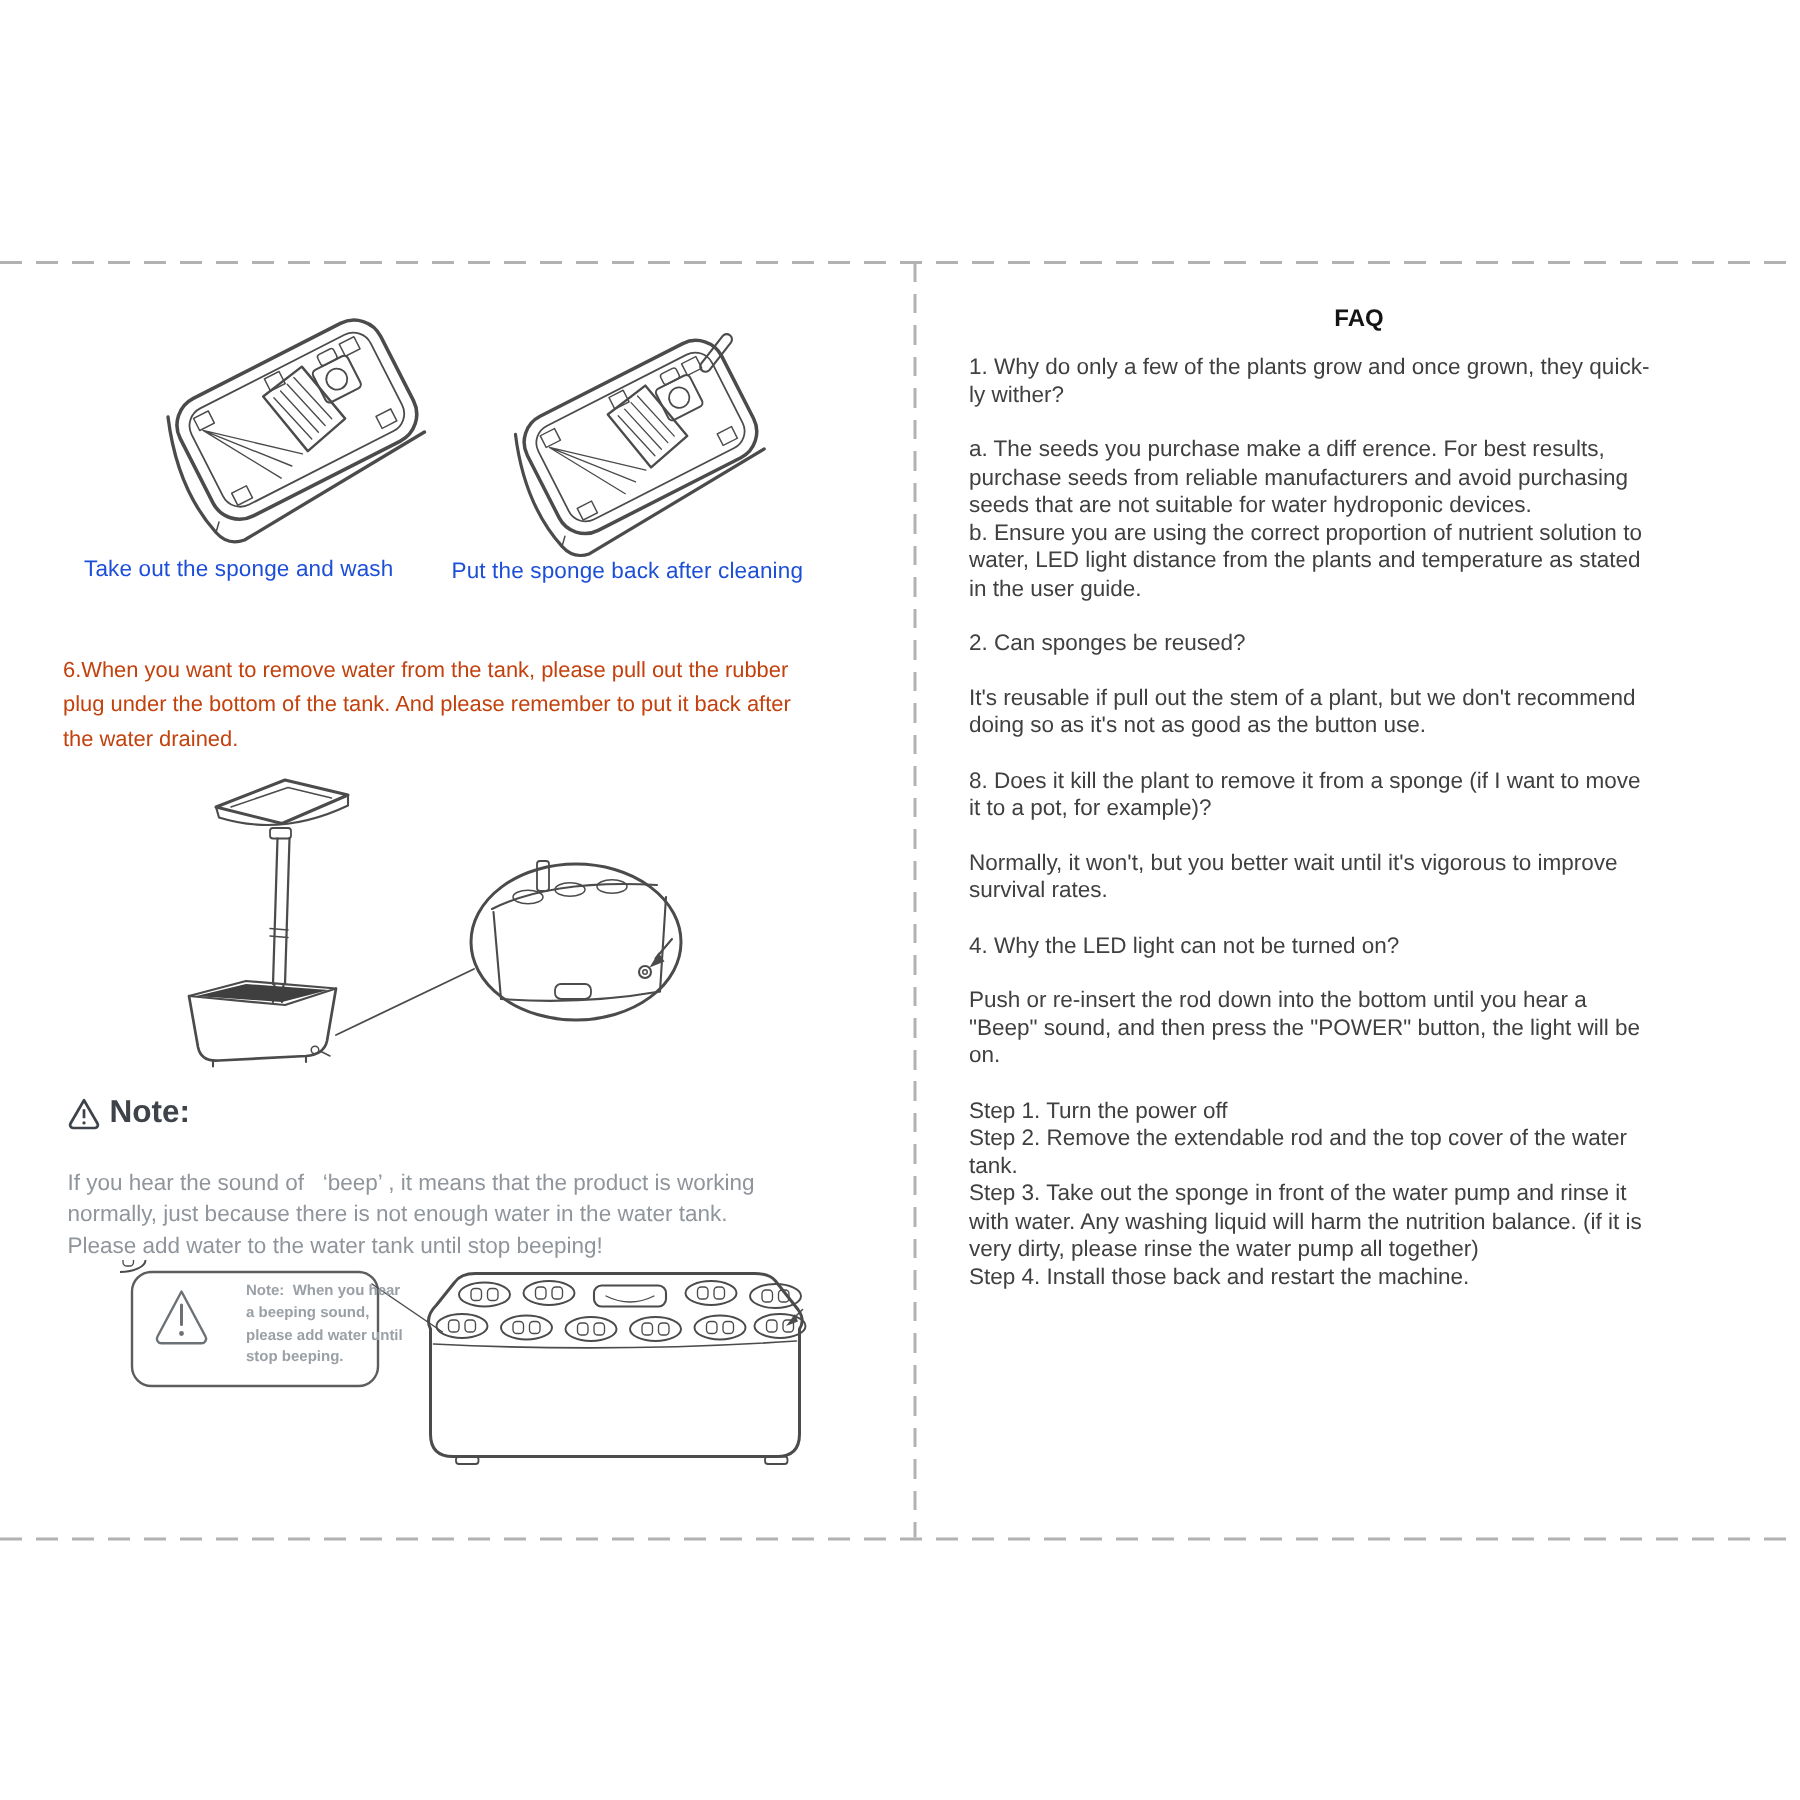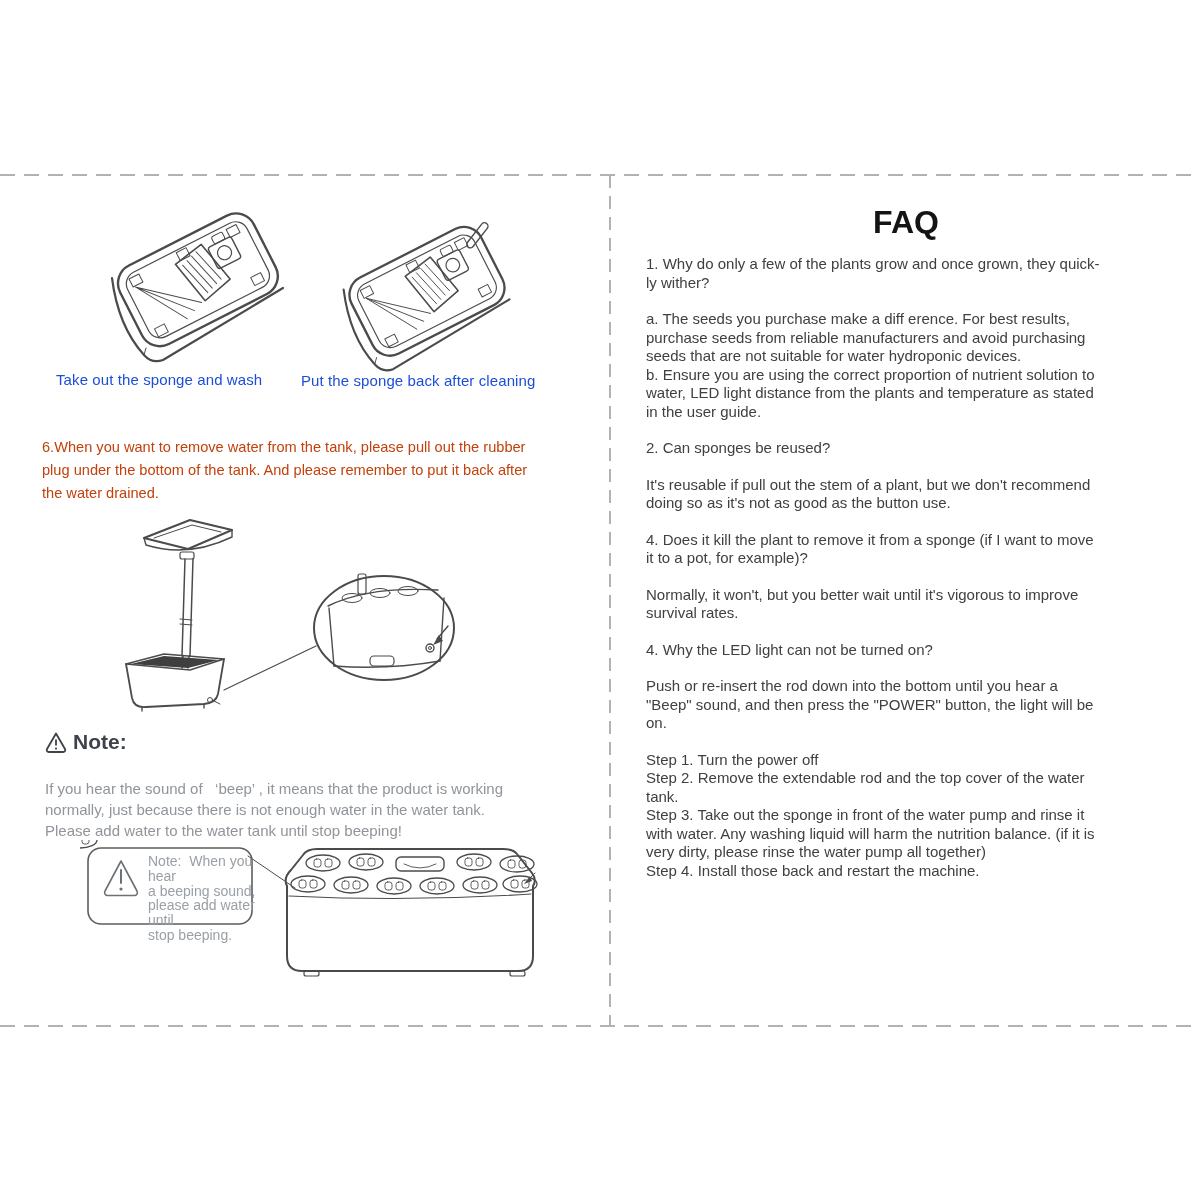--- a/index.html
+++ b/index.html
@@ -14,24 +14,24 @@
   .rule-h{height:2px;left:0;width:1200px;
     background:repeating-linear-gradient(90deg,#b2b2b2 0 15px,transparent 15px 24px);}
   .rule-v{width:2px;left:609px;top:175px;height:850px;
     background:repeating-linear-gradient(180deg,#b2b2b2 0 13px,transparent 13px 21px);}
   
   .caption{font-size:15px;color:#1d4ed8;letter-spacing:.1px;}
   .step6{left:42px;top:421px;width:560px;font-size:14.6px;line-height:23.4px;color:#c2410c;}
   .note-head{left:44px;top:730px;display:flex;align-items:center;gap:5px;
     font-size:21px;font-weight:700;color:#3e434a;}
   .note-body{left:45px;top:763px;width:545px;font-size:15px;line-height:21px;color:#8f959b;}
-  .callout-text{left:148px;top:854px;width:120px;font-size:14px;line-height:14.8px;color:#9aa0a6;}
+  .callout-text{left:164px;top:854px;width:120px;font-size:10px;line-height:14.8px;color:#9aa0a6;font-weight:bold;}
   
   .right-page{left:646px;top:204px;width:520px;}
-  .faq-title{margin:0 0 14px 0;text-align:center;font-size:32px;font-weight:700;color:#141414;}
+  .faq-title{margin:0 0 14px 0;text-align:center;font-size:16px;font-weight:700;color:#141414;}
   .qa{margin:0 0 18px 0;font-size:15px;line-height:18.5px;color:#404040;white-space:pre-wrap;}
   svg{display:block;}
   .lineart{stroke:#4b4b4b;fill:none;}
 </style>
 </head>
 <body>
 
 <div class="abs rule-h" style="top:174px"></div>
 <div class="abs rule-h" style="top:1025px"></div>
 <div class="abs rule-v"></div>
@@ -171,21 +171,21 @@
 purchase seeds from reliable manufacturers and avoid purchasing
 seeds that are not suitable for water hydroponic devices.
 b. Ensure you are using the correct proportion of nutrient solution to
 water, LED light distance from the plants and temperature as stated
 in the user guide.</p>
 
   <p class="qa">2. Can sponges be reused?</p>
   <p class="qa">It's reusable if pull out the stem of a plant, but we don't recommend
 doing so as it's not as good as the button use.</p>
 
-  <p class="qa">4. Does it kill the plant to remove it from a sponge (if I want to move
+  <p class="qa">8. Does it kill the plant to remove it from a sponge (if I want to move
 it to a pot, for example)?</p>
   <p class="qa">Normally, it won't, but you better wait until it's vigorous to improve
 survival rates.</p>
 
   <p class="qa">4. Why the LED light can not be turned on?</p>
   <p class="qa">Push or re-insert the rod down into the bottom until you hear a
 "Beep" sound, and then press the "POWER" button, the light will be
 on.</p>
 
   <p class="qa">Step 1. Turn the power off

